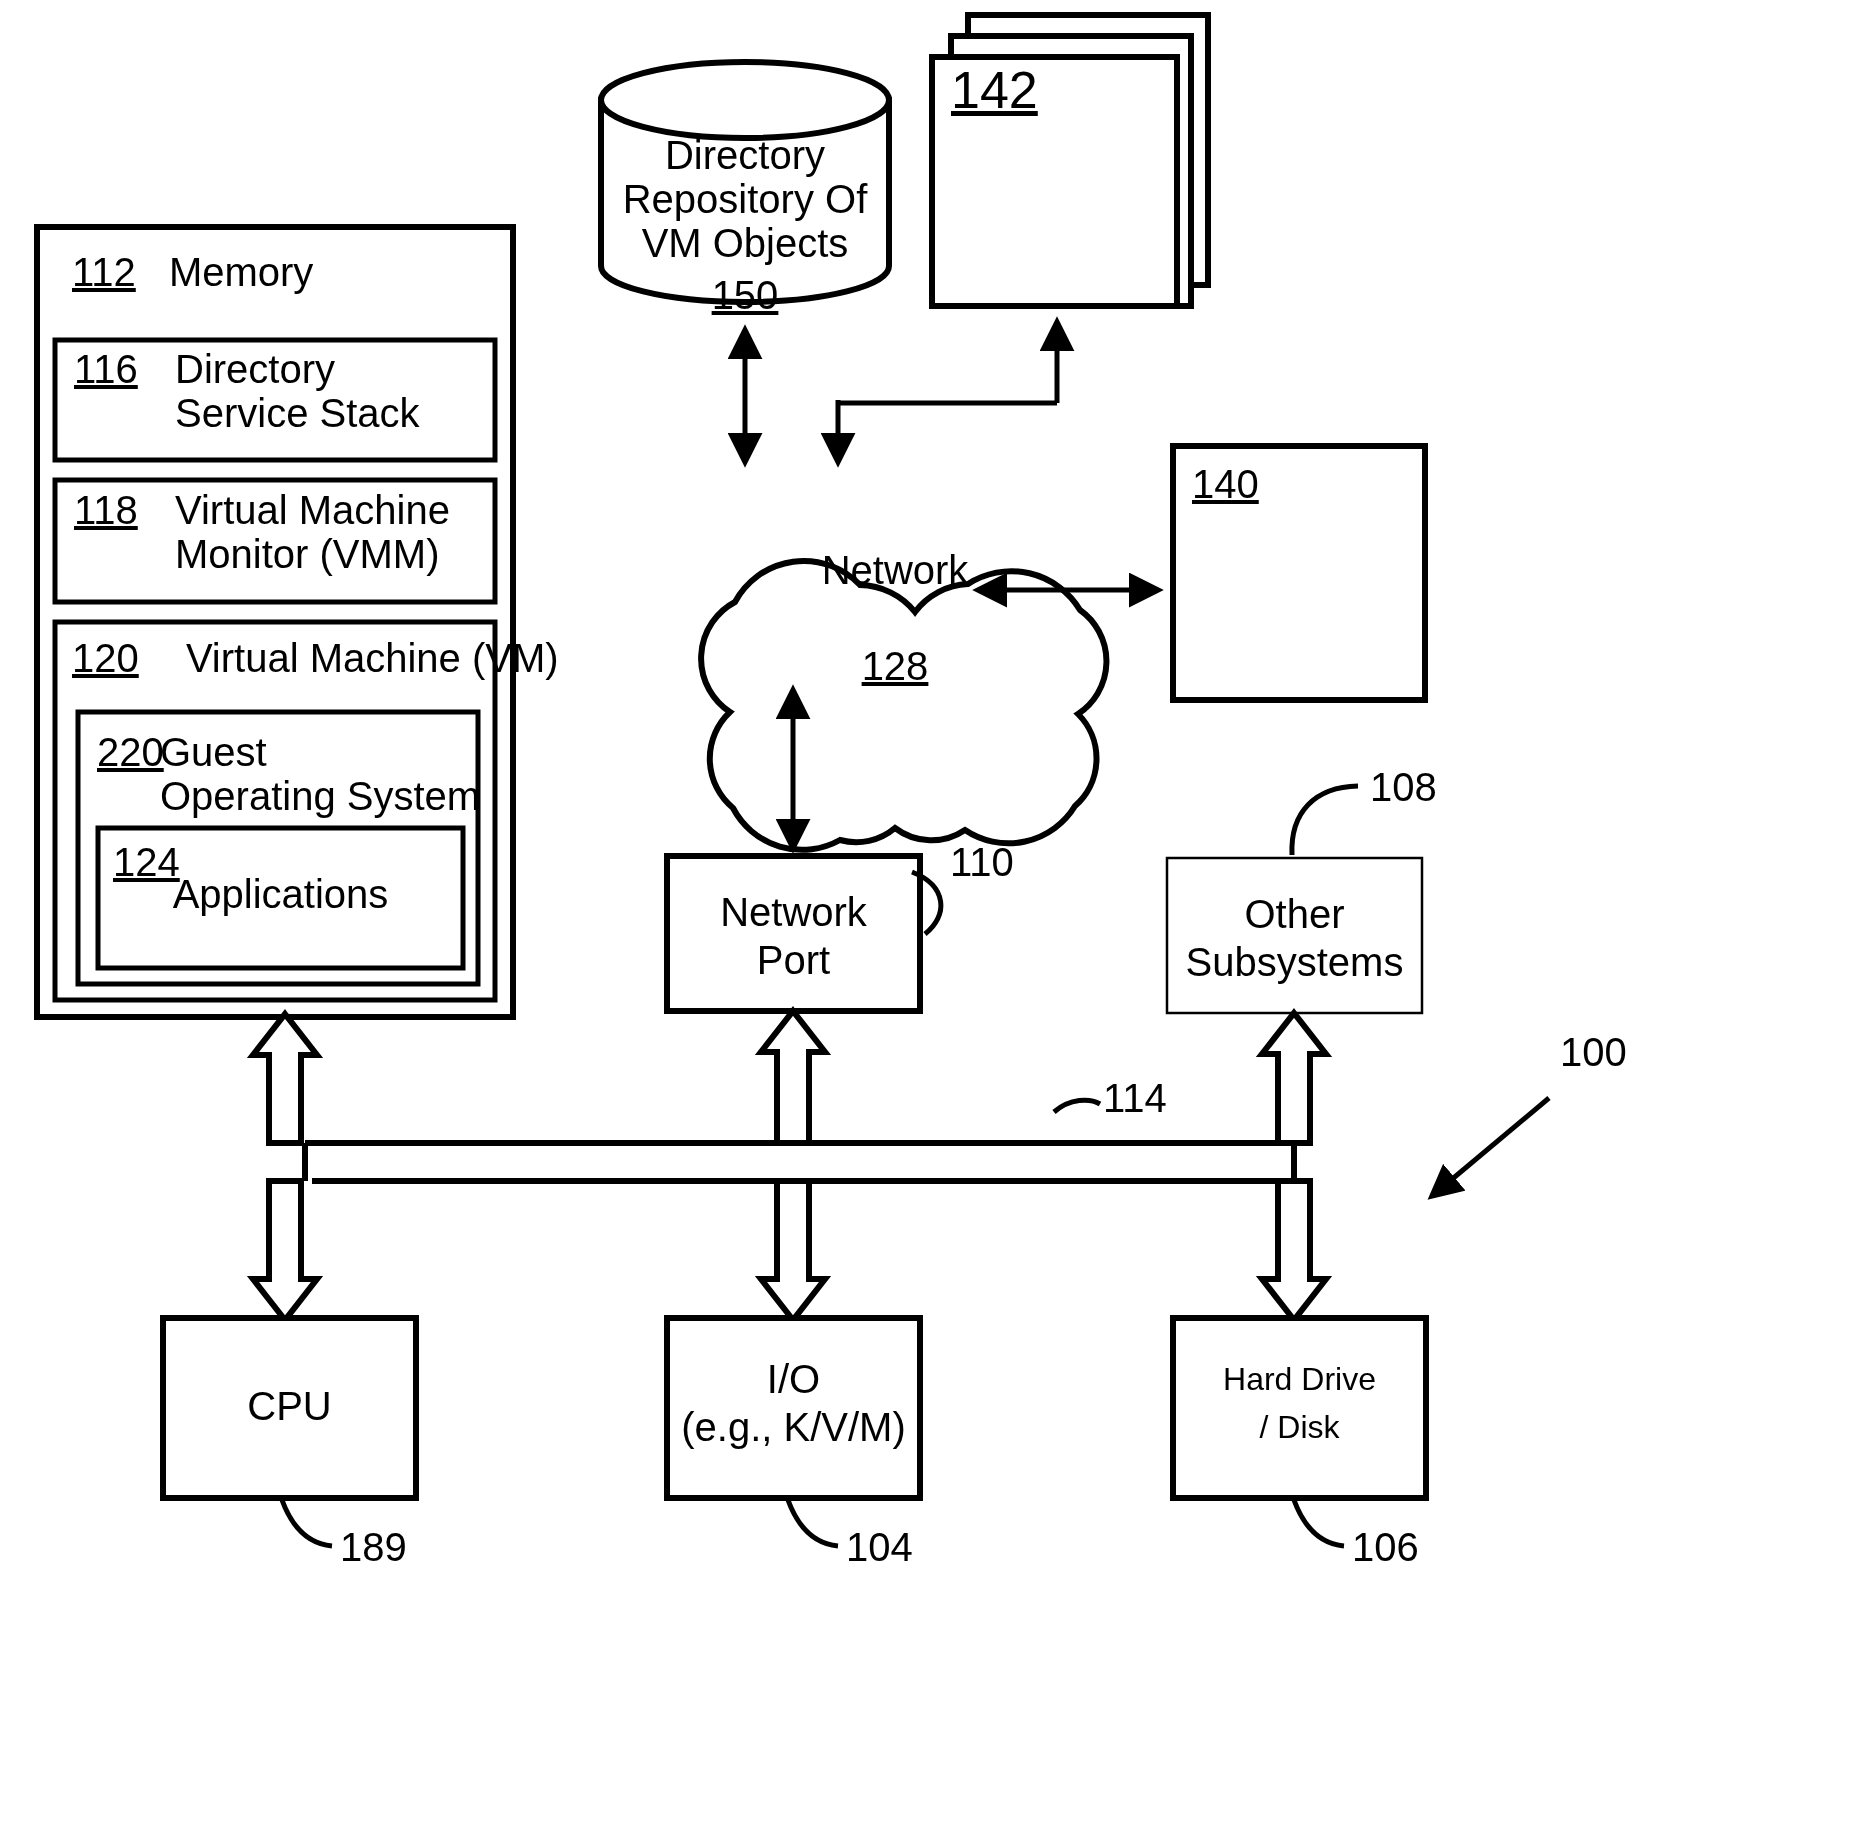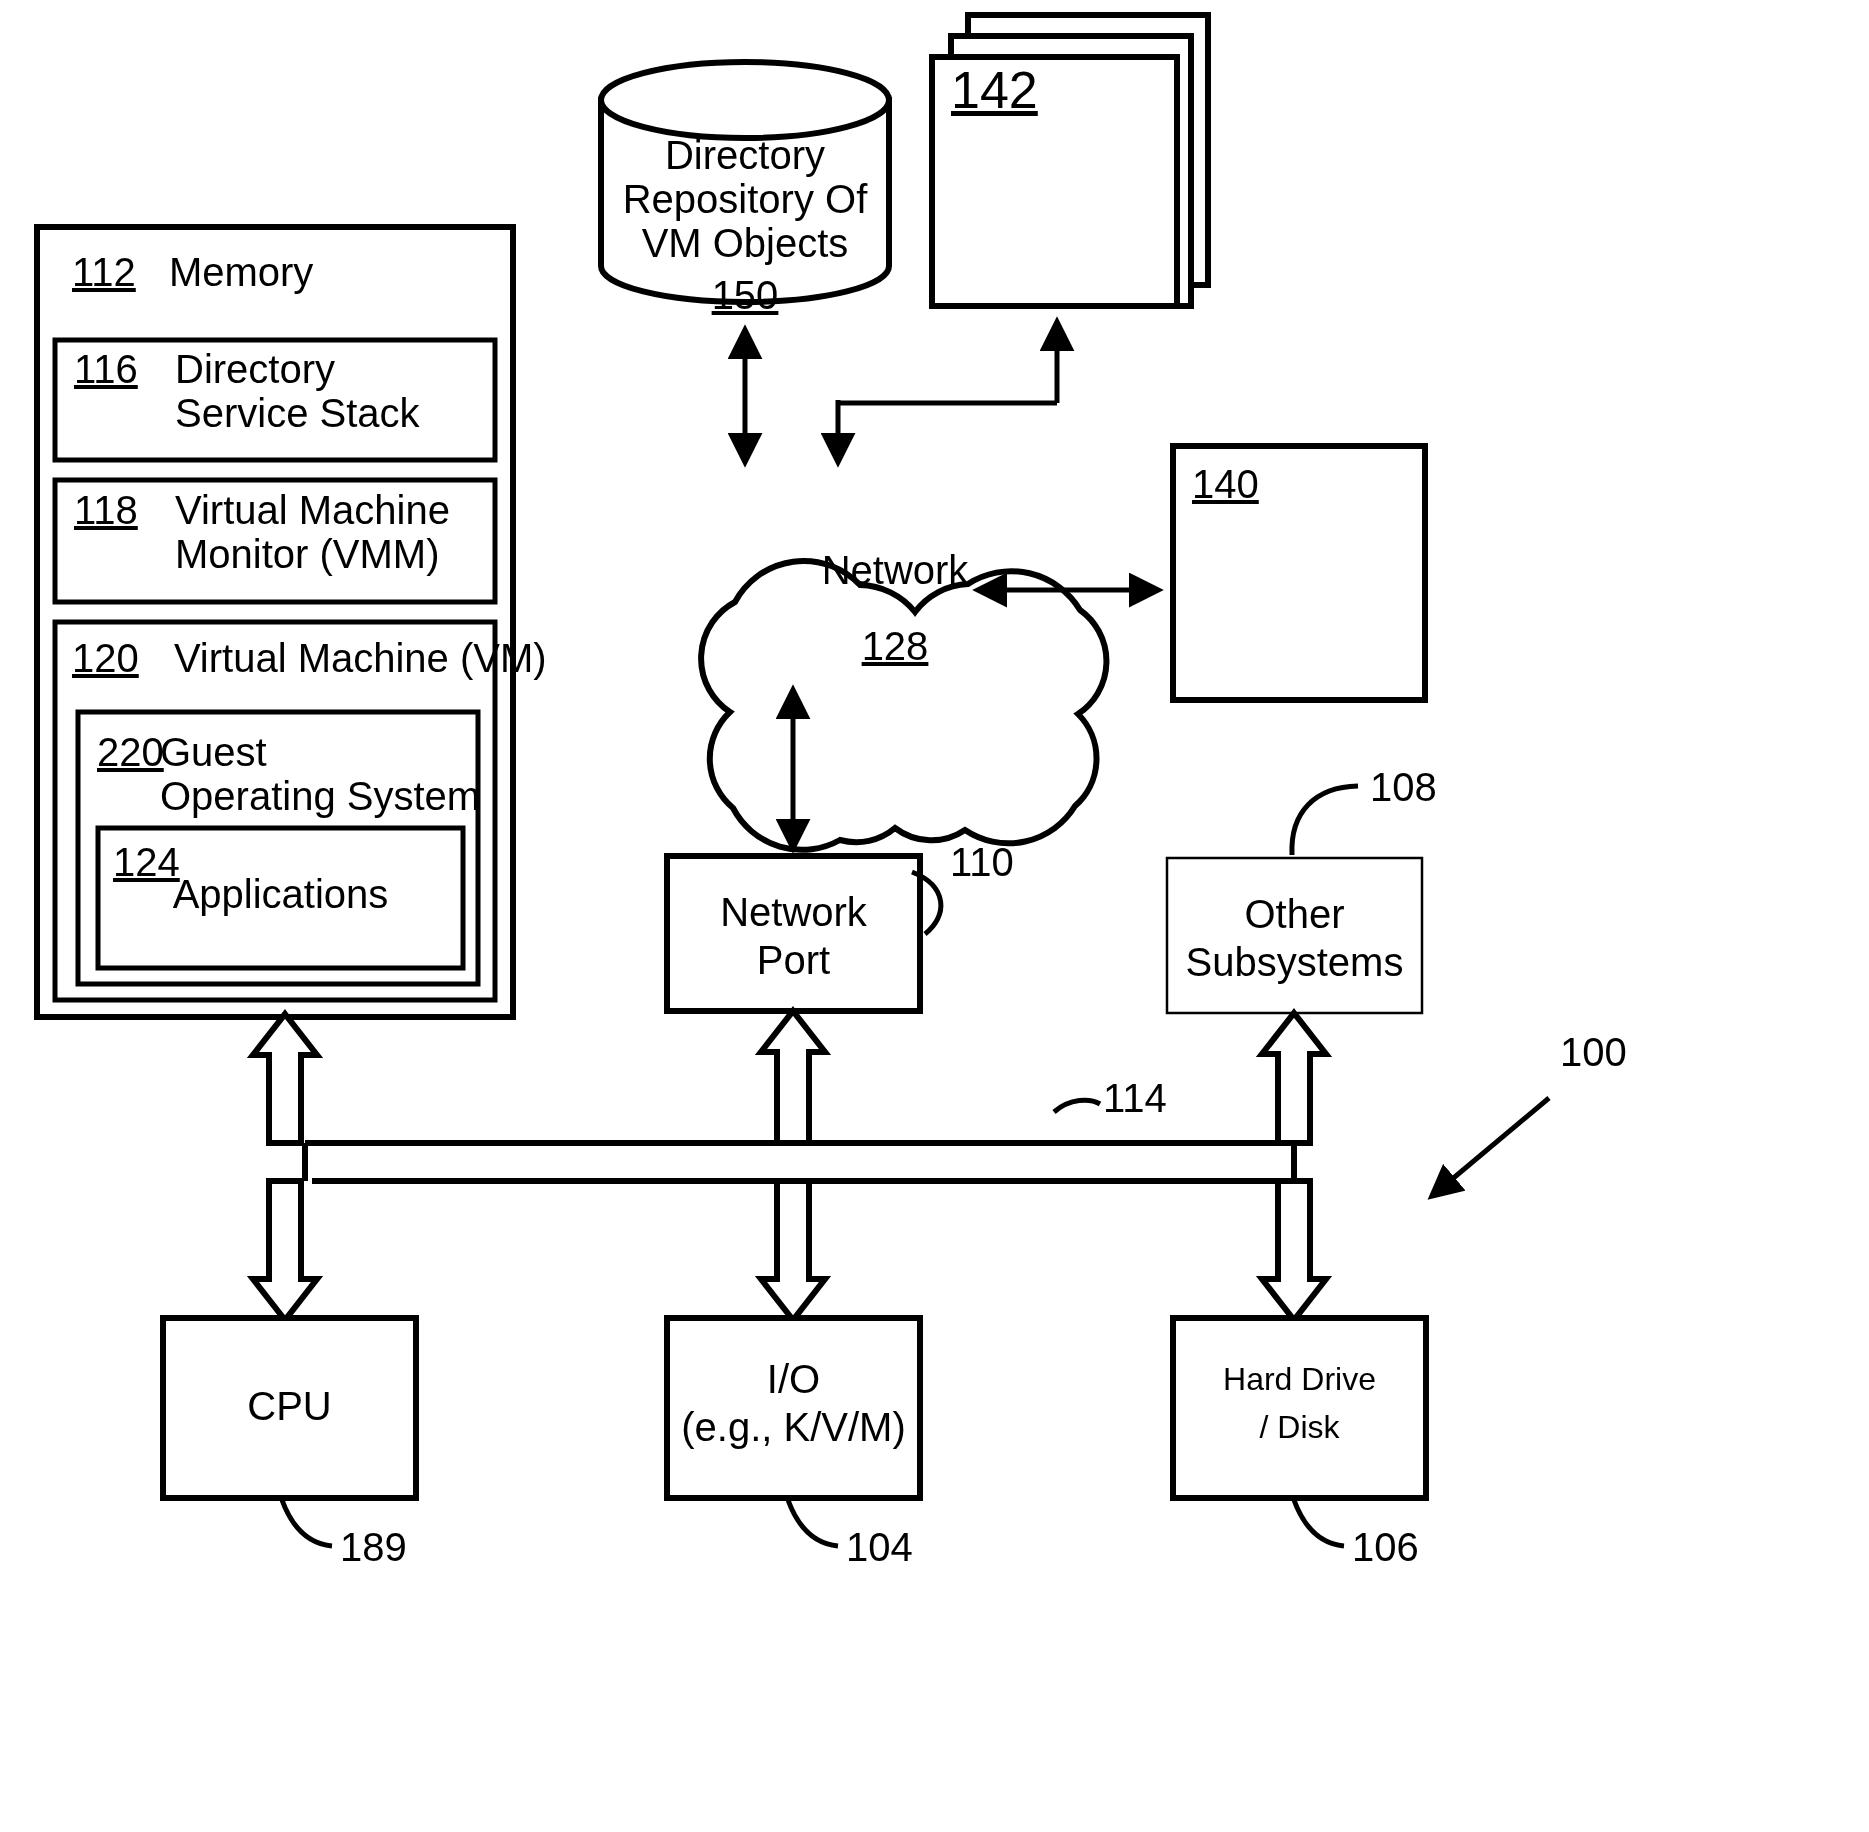--- a/index.html
+++ b/index.html
@@ -183,21 +183,21 @@
   <div style="position:absolute; left:74px; top:488px; font-size:40px;">
     <span style="text-decoration:underline;">118</span>
   </div>
   <div style="position:absolute; left:175px; top:488px; font-size:40px; line-height:44px;">
     <div>Virtual Machine</div>
     <div>Monitor (VMM)</div>
   </div>
 
   <div style="position:absolute; left:72px; top:636px; font-size:40px;">
     <span style="text-decoration:underline;">120</span>
-    <span style="margin-left:24px;">Virtual Machine (VM)</span>
+    <span style="margin-left:36px;">Virtual Machine (VM)</span>
   </div>
 
   <div style="position:absolute; left:97px; top:730px; font-size:40px;">
     <span style="text-decoration:underline;">220</span>
   </div>
   <div style="position:absolute; left:160px; top:730px; font-size:40px; line-height:44px;">
     <div>Guest</div>
     <div>Operating System</div>
   </div>
 
@@ -211,21 +211,21 @@
     <div>Repository Of</div>
     <div>VM Objects</div>
     <div style="text-decoration:underline; margin-top:8px;">150</div>
   </div>
 
   <div style="position:absolute; left:951px; top:60px; font-size:52px;">
     <span style="text-decoration:underline;">142</span>
   </div>
 
   <div style="position:absolute; left:710px; top:548px; width:370px; text-align:center; font-size:40px;">Network</div>
-  <div style="position:absolute; left:710px; top:624px; width:370px; text-align:center; font-size:40px;">
+  <div style="position:absolute; left:710px; top:644px; width:370px; text-align:center; font-size:40px;">
     <span style="text-decoration:underline;">128</span>
   </div>
 
   <div style="position:absolute; left:1192px; top:462px; font-size:40px;">
     <span style="text-decoration:underline;">140</span>
   </div>
 
   <div style="position:absolute; left:667px; top:888px; width:253px; text-align:center; font-size:40px; line-height:48px;">
     <div>Network</div>
     <div>Port</div>

